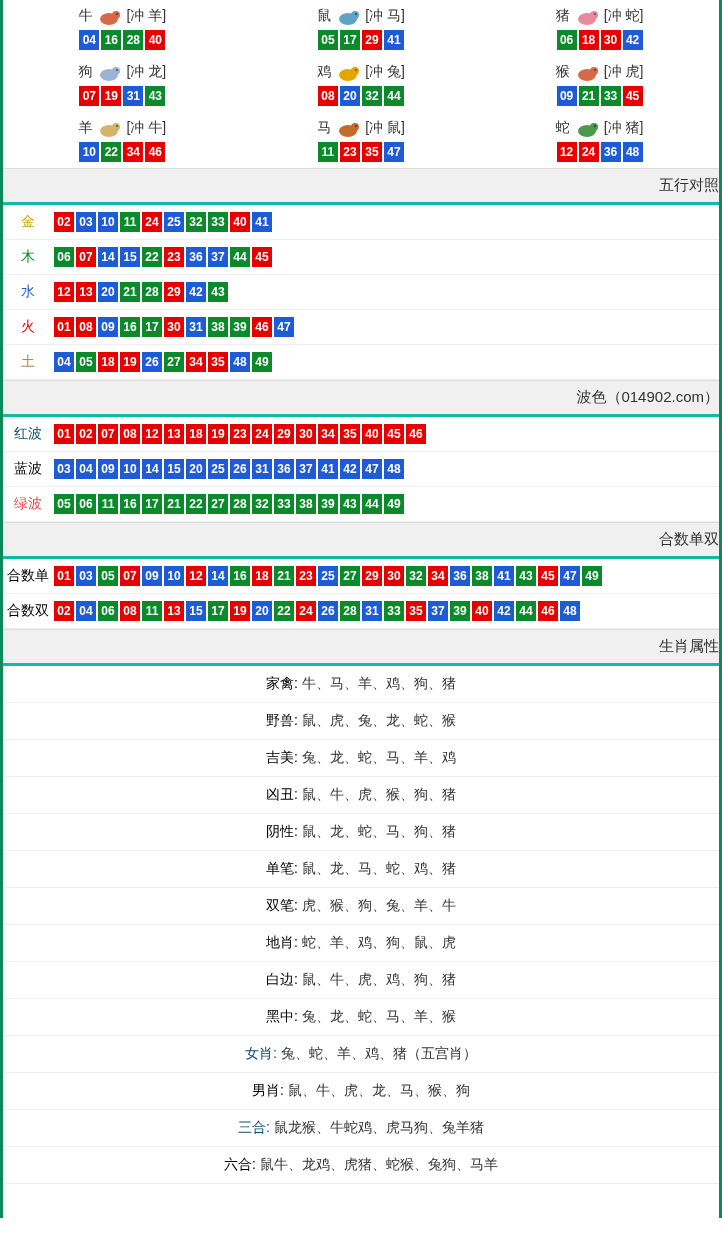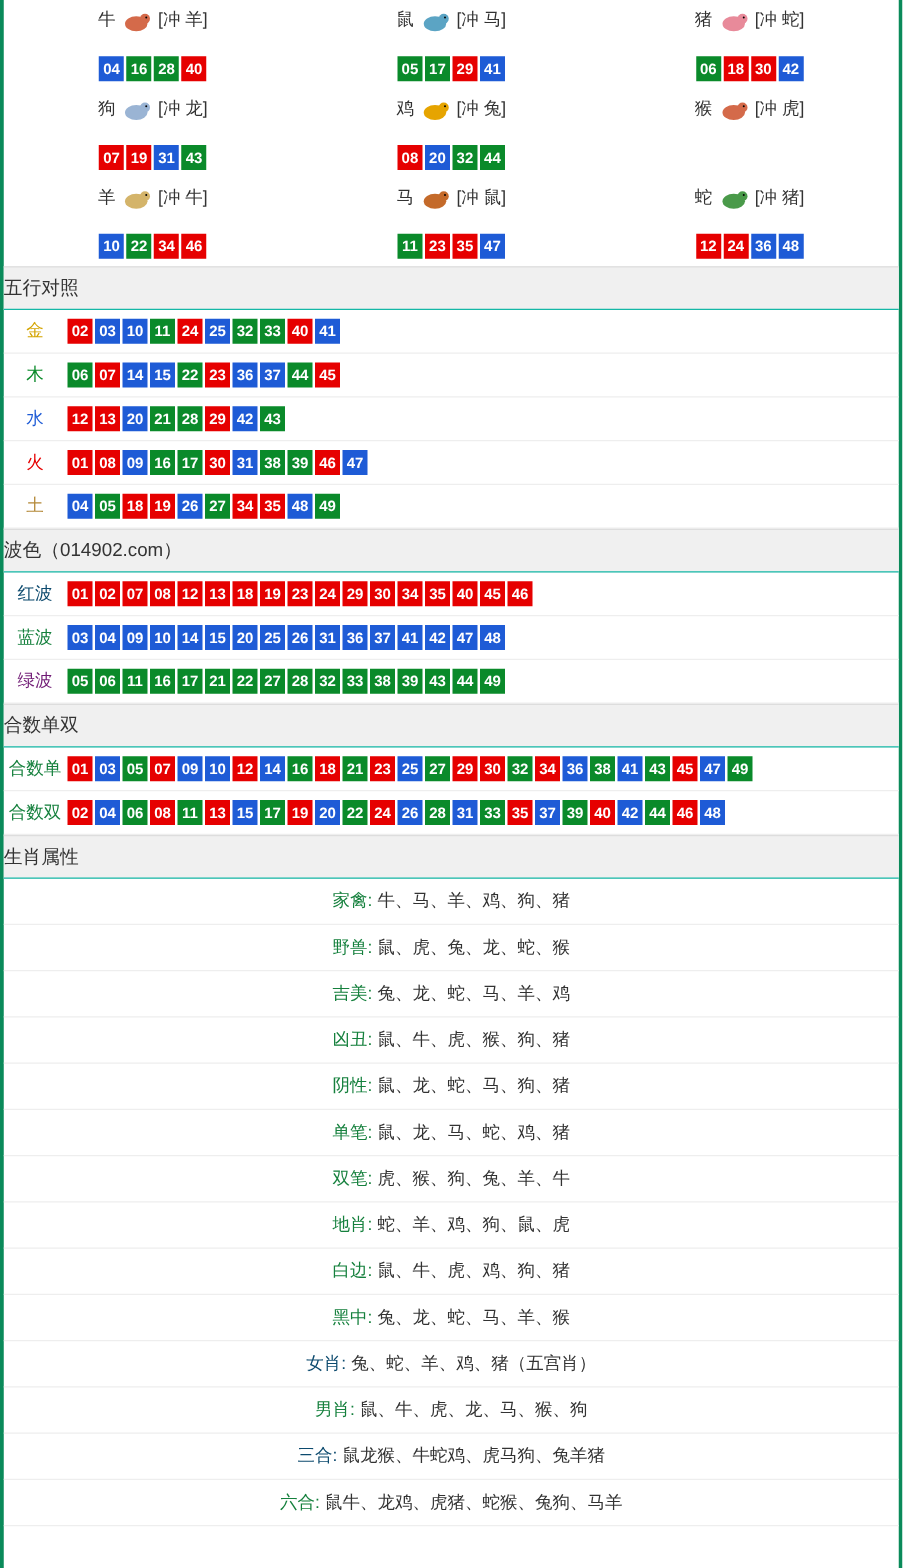--- a/index.html
+++ b/index.html
@@ -2,31 +2,31 @@
 <html><head>
 <meta charset="utf-8">
 <style>
   body{margin:0;font-family:Arial,"Microsoft YaHei",sans-serif;font-size:14px;color:#333;background:#fff}
   .outer{border-left:3px solid #0a8a5a;border-right:3px solid #0a8a5a;width:716px;margin:0 auto}
   .zodiac-grid{display:flex;flex-wrap:wrap}
   .zcell{width:33.33%;text-align:center;padding:5px 0}
   .zhead{display:flex;align-items:center;justify-content:center;font-size:14px}
   .zimg{width:30px;height:22px;display:inline-block;margin:0 2px}
   .zimg svg{width:30px;height:22px;display:block}
-  .nums{margin-top:17px}
+  .nums{margin-top:2px}
   .ball{display:inline-block;width:20px;height:20px;line-height:20px;color:#fff;font-size:12px;text-align:center;margin:1px;font-weight:bold}
   .red{background:#e60000}.blue{background:#1e5bd6}.green{background:#0a8a2a}
-  .thead{background:#f0f0f0;text-align:left;padding:7px 0;font-size:15px;border-top:1px solid #ddd;border-bottom:1px solid #14b8a6}
+  .thead{background:#f0f0f0;text-align:right;padding:7px 0;font-size:15px;border-top:1px solid #ddd;border-bottom:3px solid #14b8a6}
   .trow{display:flex;align-items:center;border-bottom:1px solid #eee;padding:6px 0}
   .tlabel{width:50px;text-align:center;flex-shrink:0}
   .tvals{flex:1}
   .prow{text-align:center;padding:9px 4px;border-bottom:1px solid #eee}
   .plabel{margin-right:4px}
   .c-jin{color:#d4a400}.c-mu{color:#0a8a2a}.c-shui{color:#1e5bd6}.c-huo{color:#e60000}.c-tu{color:#b58a3a}
-  .c-red{color:#0c4a6e}.c-blue{color:#15803d}.c-green{color:#701a75}
+  .c-red{color:#0c4a6e}.c-blue{color:#000000}.c-green{color:#ef4444}
 </style>
 </head>
 <body>
 
 <div class="outer">
 
   <div class="zodiac-grid" id="zgrid">
       <div class="zcell">
         <div class="zhead">
           <span>牛</span>
@@ -102,20 +102,21 @@
           <span>猴</span>
           <span class="zimg">
             <svg viewBox="0 0 30 22">
               <ellipse cx="15" cy="14" rx="9" ry="6" fill="#d46a4a"></ellipse>
               <circle cx="22" cy="10" r="4" fill="#d46a4a"></circle>
               <circle cx="23" cy="9" r="0.8" fill="#000"></circle>
             </svg>
           </span>
           <span>[冲 虎]</span>
         </div>
+        <div class="nums"><span class="ball blue">09</span><span class="ball green">21</span><span class="ball green">33</span><span class="ball red">45</span></div>
       </div>
       <div class="zcell">
         <div class="zhead">
           <span>羊</span>
           <span class="zimg">
             <svg viewBox="0 0 30 22">
               <ellipse cx="15" cy="14" rx="9" ry="6" fill="#d4b46a"></ellipse>
               <circle cx="22" cy="10" r="4" fill="#d4b46a"></circle>
               <circle cx="23" cy="9" r="0.8" fill="#000"></circle>
             </svg>

